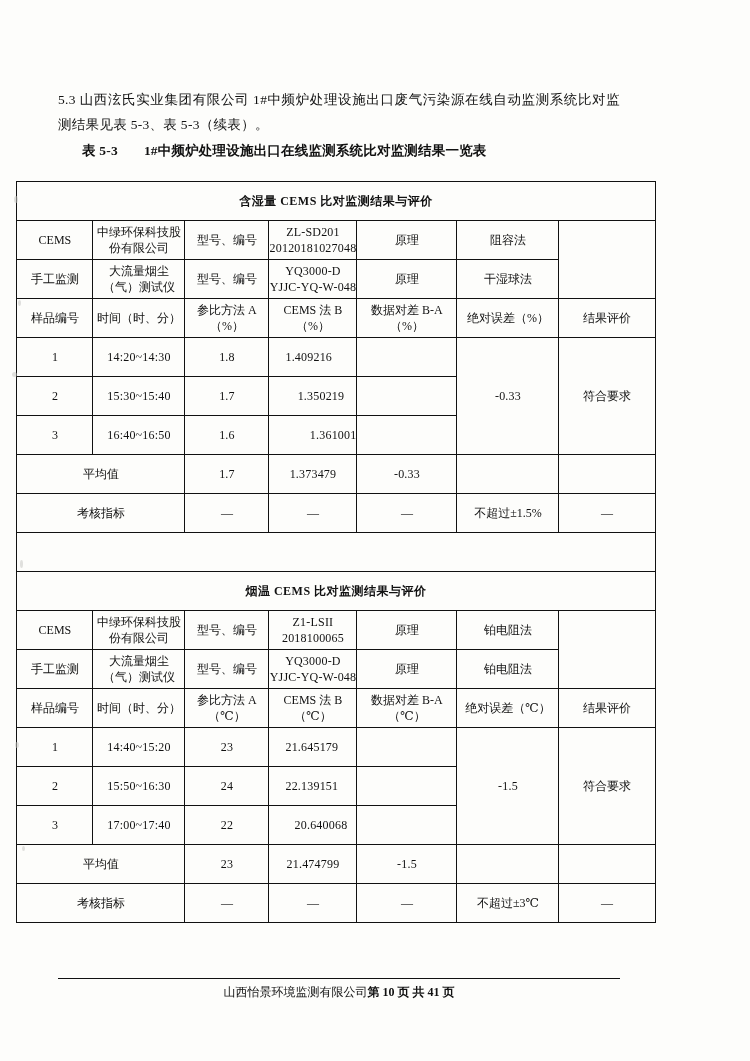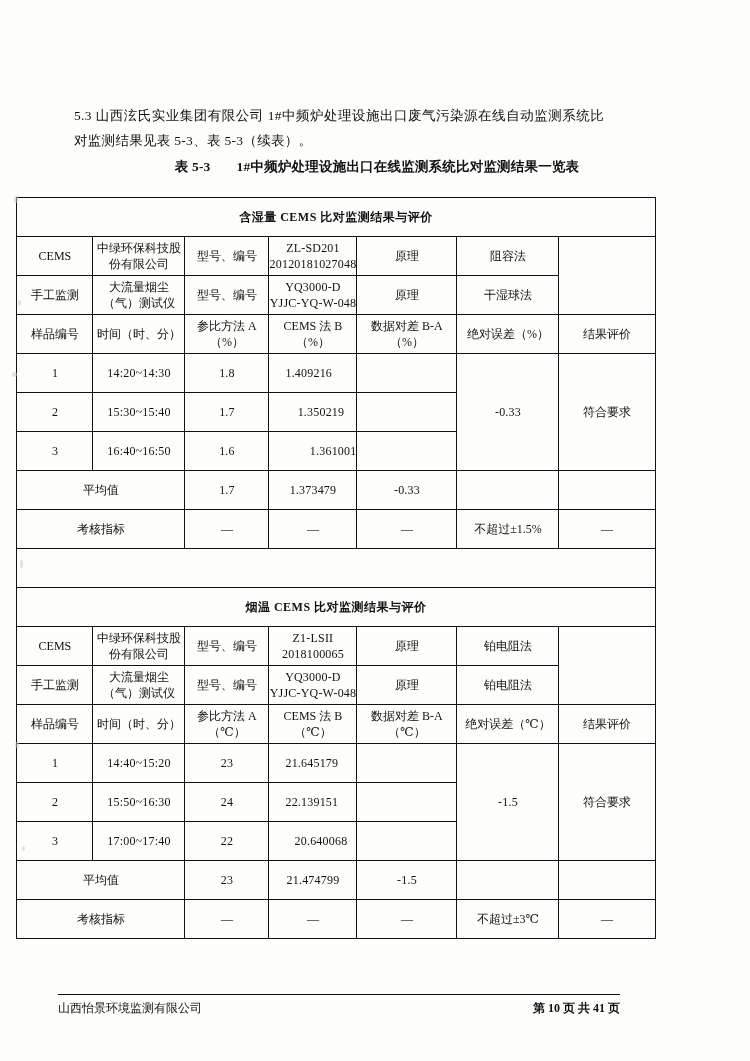--- a/index.html
+++ b/index.html
@@ -13,21 +13,21 @@
     font-family: "Liberation Serif", "DejaVu Serif", serif;
     color: #111;
     position: relative;
     overflow: hidden;
   }
   .page {
     position: relative;
     width: 672px;
     height: 1061px;
     box-sizing: border-box;
-    padding: 16px;
+    padding: 0;
   }
   
   .speckle {
     position: absolute;
     background: #c9c9c4;
     opacity: .55;
     border-radius: 50%;
   }
   .intro {
     margin: 0;
@@ -36,21 +36,20 @@
     line-height: 1.85;
     text-align: justify;
     letter-spacing: .3px;
   }
 
   .caption {
     padding: 4px 0 5px 82px;
     font-size: 13.5px;
     font-weight: bold;
     letter-spacing: .2px;
-    text-align: center;
   }
   .caption .cap-gap { display: inline-block; width: 26px; }
 
   table.main {
     border-collapse: collapse;
     margin: 16px auto;
     width: 638px;
     table-layout: fixed;
     border: 1.4px solid #111;
   }
@@ -79,26 +78,26 @@
   }
   .two-line { line-height: 1.45; }
   .mono { font-family: Liberation Serif, serif; letter-spacing: .2px; }
   .dash { font-size: 13px; }
   .small { font-size: 11.5px; }
 
   .footer {
     position: absolute;
     left: 58px;
     right: 52px;
-    bottom: 44px;
+    bottom: 60px;
     border-top: 1.2px solid #111;
     padding-top: 5px;
     font-size: 12px;
     display: flex;
-    justify-content: space-between;
+    justify-content: center;
     align-items: center;
   }
   .footer .right { font-weight: bold; }
 </style>
 </head>
 <body>
 
 <div class="page">
 
   <div class="speckle" style="left:14px;top:196px;width:4px;height:7px;"></div>

